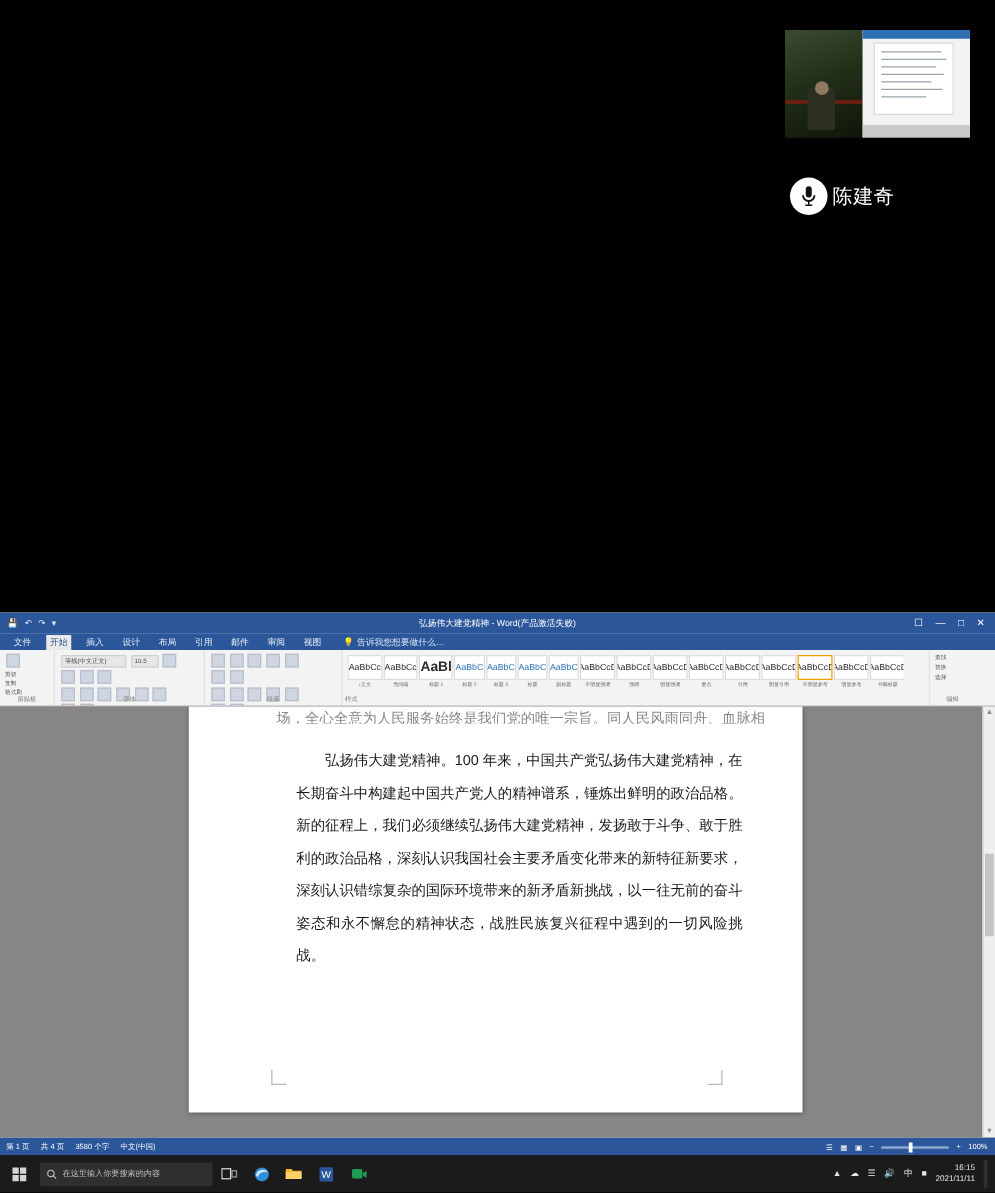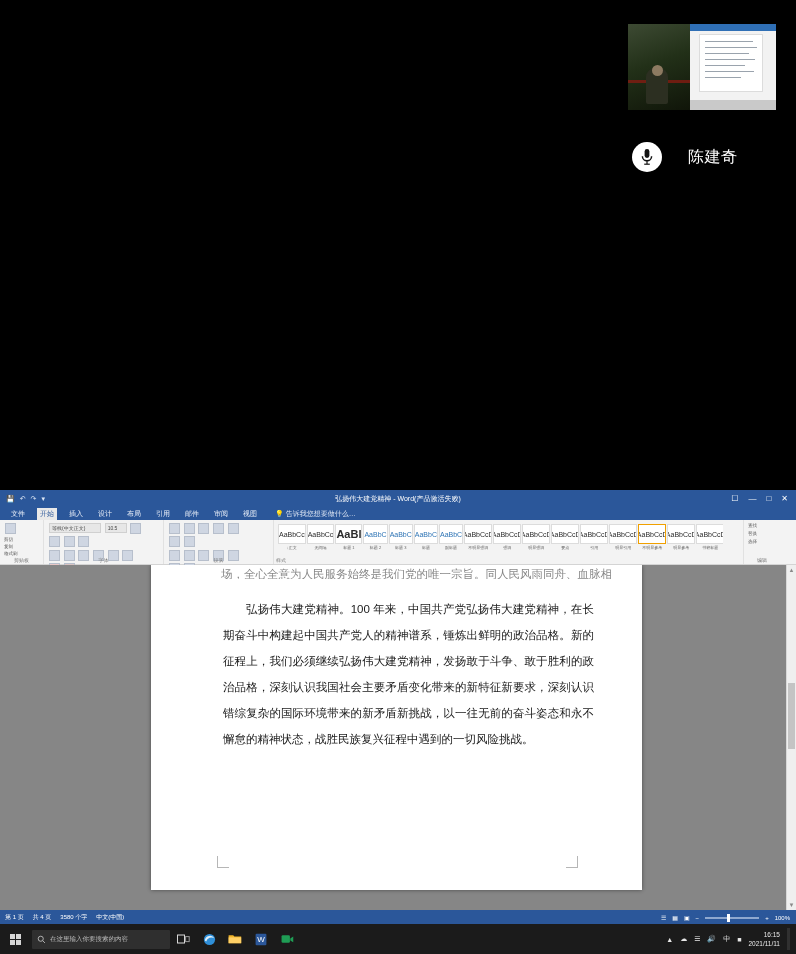--- a/index.html
+++ b/index.html
@@ -96,21 +96,21 @@
     left: 0; bottom: 0;
     width: 86px; height: 10px;
     background: #c9c9c9;
   }
   #speaker {
     position: absolute;
     left: 632px;
     top: 142px;
     display: flex;
     align-items: center;
-    gap: 26px;
+    gap: 4px;
   }
   #speaker .mic-badge {
     width: 30px; height: 30px;
     border-radius: 50%;
     background: #ffffff;
     display: flex;
     align-items: center;
     justify-content: center;
   }
   #speaker .mic-badge svg { display: block; }
@@ -290,21 +290,21 @@
     position: absolute;
     left: 72px;
     right: 48px;
     top: 17px;
     color: #1a1a1a;
     font-size: 11.5px;
     line-height: 26px;
     text-align: justify;
   }
   #page .body p { margin: 0 0 0 0; }
-  #page .body p.indent { text-indent: 23px; margin-top: 14px; }
+  #page .body p.indent { text-indent: 23px; margin-top: 14px; margin-left: 14px; }
   #page .mark-left, #page .mark-right {
     position: absolute;
     bottom: 22px;
     width: 11px;
     height: 11px;
   }
   #page .mark-left {
     left: 66px;
     border-left: 1px solid #b6b6b6;
     border-bottom: 1px solid #b6b6b6;

